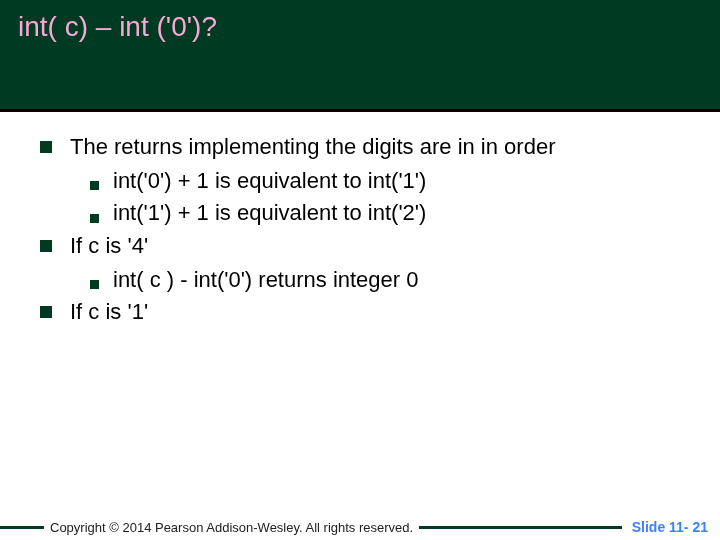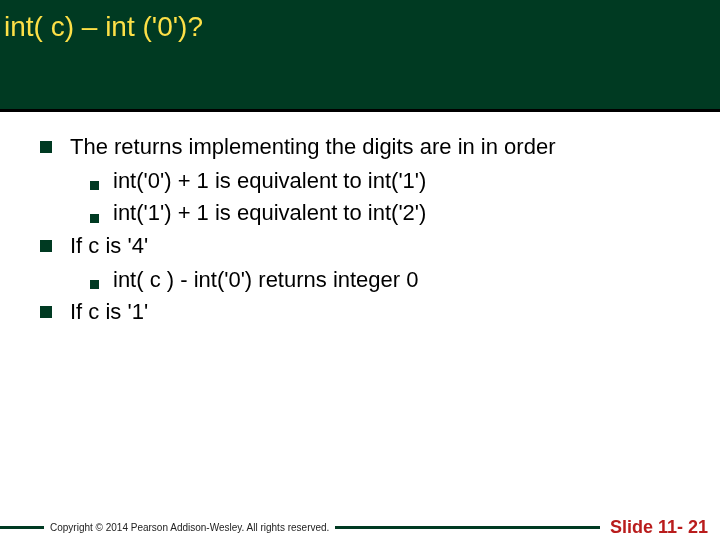--- a/index.html
+++ b/index.html
@@ -1,31 +1,31 @@
 <!DOCTYPE html>
 <html><head>
 <meta charset="utf-8">
 <style>
   * { margin: 0; padding: 0; box-sizing: border-box; }
   html, body { width: 720px; height: 540px; font-family: Arial, Helvetica, sans-serif; background: #fff; overflow: hidden; }
   .slide { width: 720px; height: 540px; position: relative; background: #fff; }
   .title-bar { width: 100%; height: 112px; background: #003a22; border-bottom: 3px solid #000; }
-  .title-text { color: #fde047; font-size: 28px; font-weight: 400; padding: 12px 0 0 4px; line-height: 1.1; }
+  .title-text { color: #f9a8d4; font-size: 28px; font-weight: 400; padding: 12px 0 0 18px; line-height: 1.1; }
   .body { position: absolute; left: 40px; top: 132px; right: 30px; font-size: 22px; color: #000; line-height: 1.35; }
   .lvl1 { display: flex; align-items: flex-start; margin-bottom: 4px; }
   .lvl1 .bullet { width: 12px; height: 12px; background: #003a22; margin: 9px 18px 0 0; flex-shrink: 0; }
   .lvl1 .txt { flex: 1; }
   .lvl2 { display: flex; align-items: center; margin: 3px 0 3px 50px; }
   .lvl2 .bullet { width: 9px; height: 9px; background: #003a22; margin: 10px 14px 0 0; flex-shrink: 0; }
   .lvl2 .txt { flex: 1; }
   .footer { position: absolute; bottom: 0; left: 0; right: 0; height: 26px; display: flex; align-items: center; }
   .footer-bar-left { height: 3px; background: #003a22; flex: 0 0 44px; margin-right: 6px; }
-  .copyright { font-size: 10px; color: #222; white-space: nowrap; margin-right: 6px; }
+  .copyright { font-size: 13px; color: #222; white-space: nowrap; margin-right: 6px; }
   .footer-bar-right { height: 3px; background: #003a22; flex: 1; }
-  .slidenum { font-size: 18px; color: #b91c1c; font-weight: 700; padding: 0 12px 0 10px; white-space: nowrap; }
+  .slidenum { font-size: 14px; color: #3b82f6; font-weight: 700; padding: 0 12px 0 10px; white-space: nowrap; }
 </style>
 </head>
 <body>
 
 <div class="slide">
   <div class="title-bar">
     <div class="title-text">int( c) – int ('0')?</div>
   </div>
 
   <div class="body">

